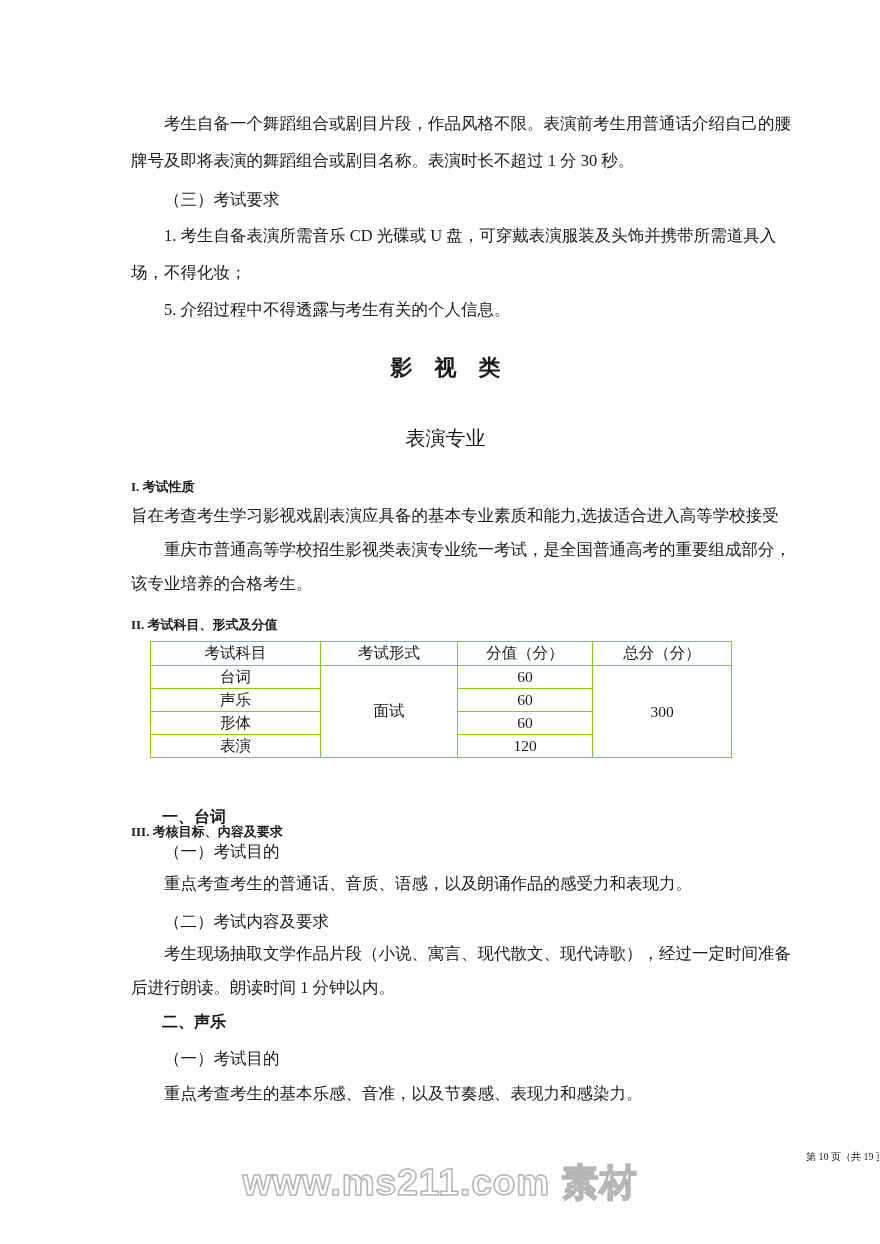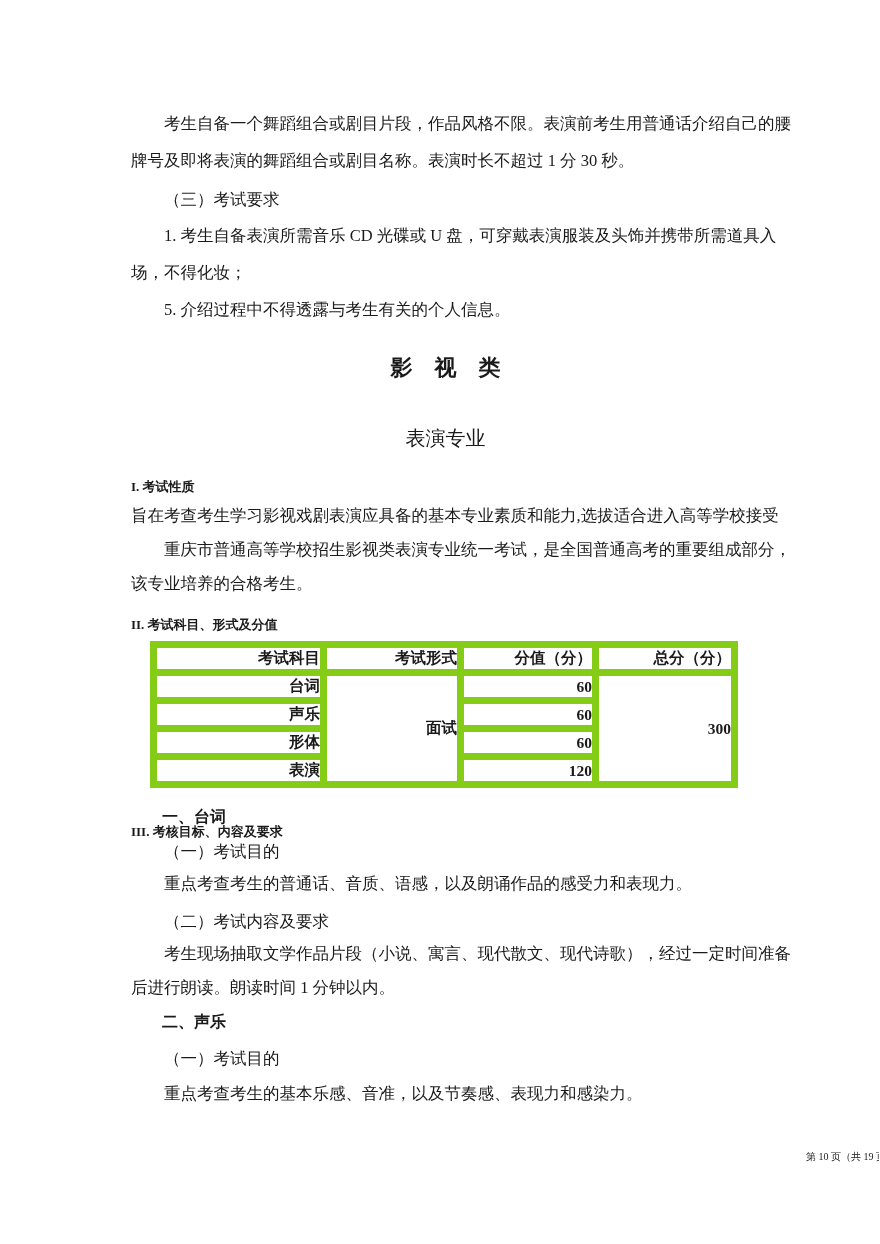--- a/index.html
+++ b/index.html
@@ -33,23 +33,23 @@
     position: absolute; left: 162px; width: 597px;
     font-size: 16px; font-weight: bold; line-height: 34px; white-space: nowrap;
   }
 
   table.score-table {
     position: absolute; left: 150px; top: 641px; width: 581px;
     border-collapse: collapse; table-layout: fixed;
     font-size: 15.5px;
   }
   table.score-table td {
-    border: 7px solid #84cc16;
-    text-align: right; vertical-align: middle;
-    padding: 0; font-weight: bold;
+    border: 1px solid #84cc16;
+    text-align: center; vertical-align: middle;
+    padding: 0; font-weight: normal;
   }
   tr.h-row { height: 24px; }
   tr.b-row { height: 23px; }
 
   .footer-page {
     position: absolute; left: 16px; width: 880px; top: 1140px;
     text-align: right; font-size: 10px; line-height: 34px;
   }
   .watermark {
     position: absolute; left: 0; width: 880px; top: 1161px;
@@ -159,14 +159,15 @@
 
   <div class="blk lh34" style="top:1042px;">
     <div class="ln ind">（一）考试目的</div>
   </div>
 
   <div class="blk lh34" style="top:1077px;">
     <div class="ln ind">重点考查考生的基本乐感、音准，以及节奏感、表现力和感染力。</div>
   </div>
 
   <div class="footer-page">第 10 页（共 19 页）</div>
+  <div class="watermark">www.ms211.com 素材</div>
 
 </div>
 
 </body></html>

